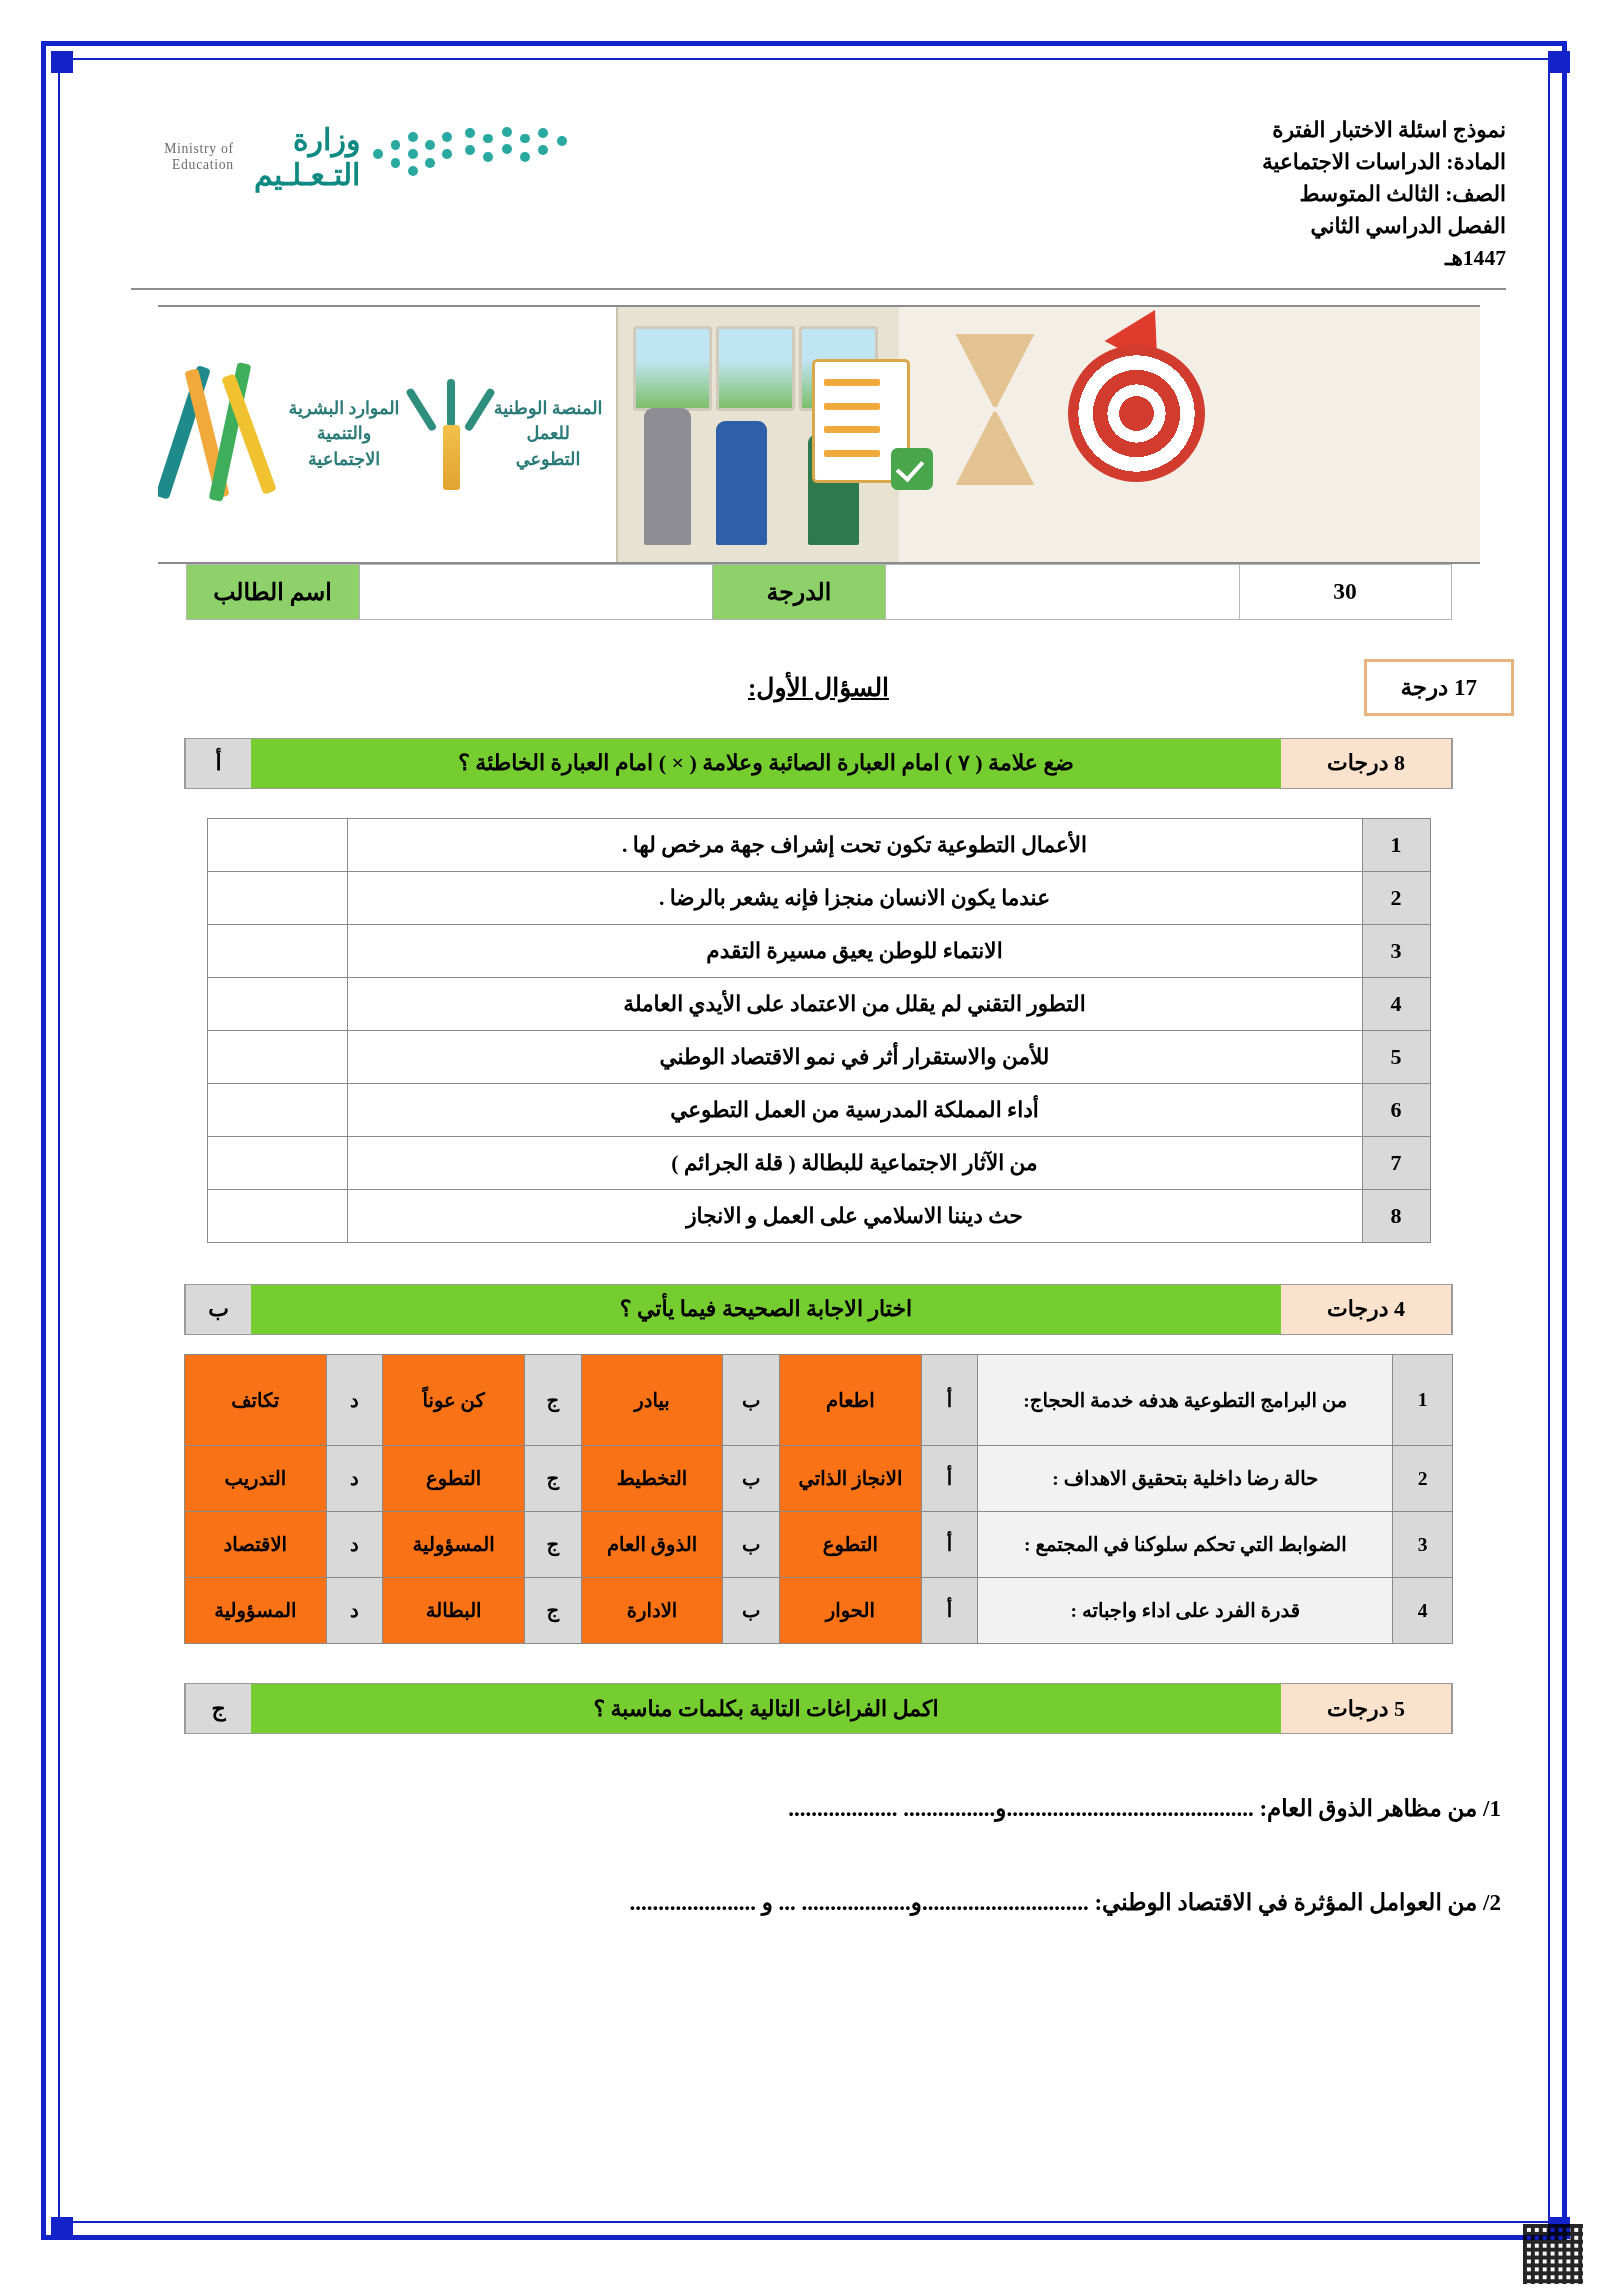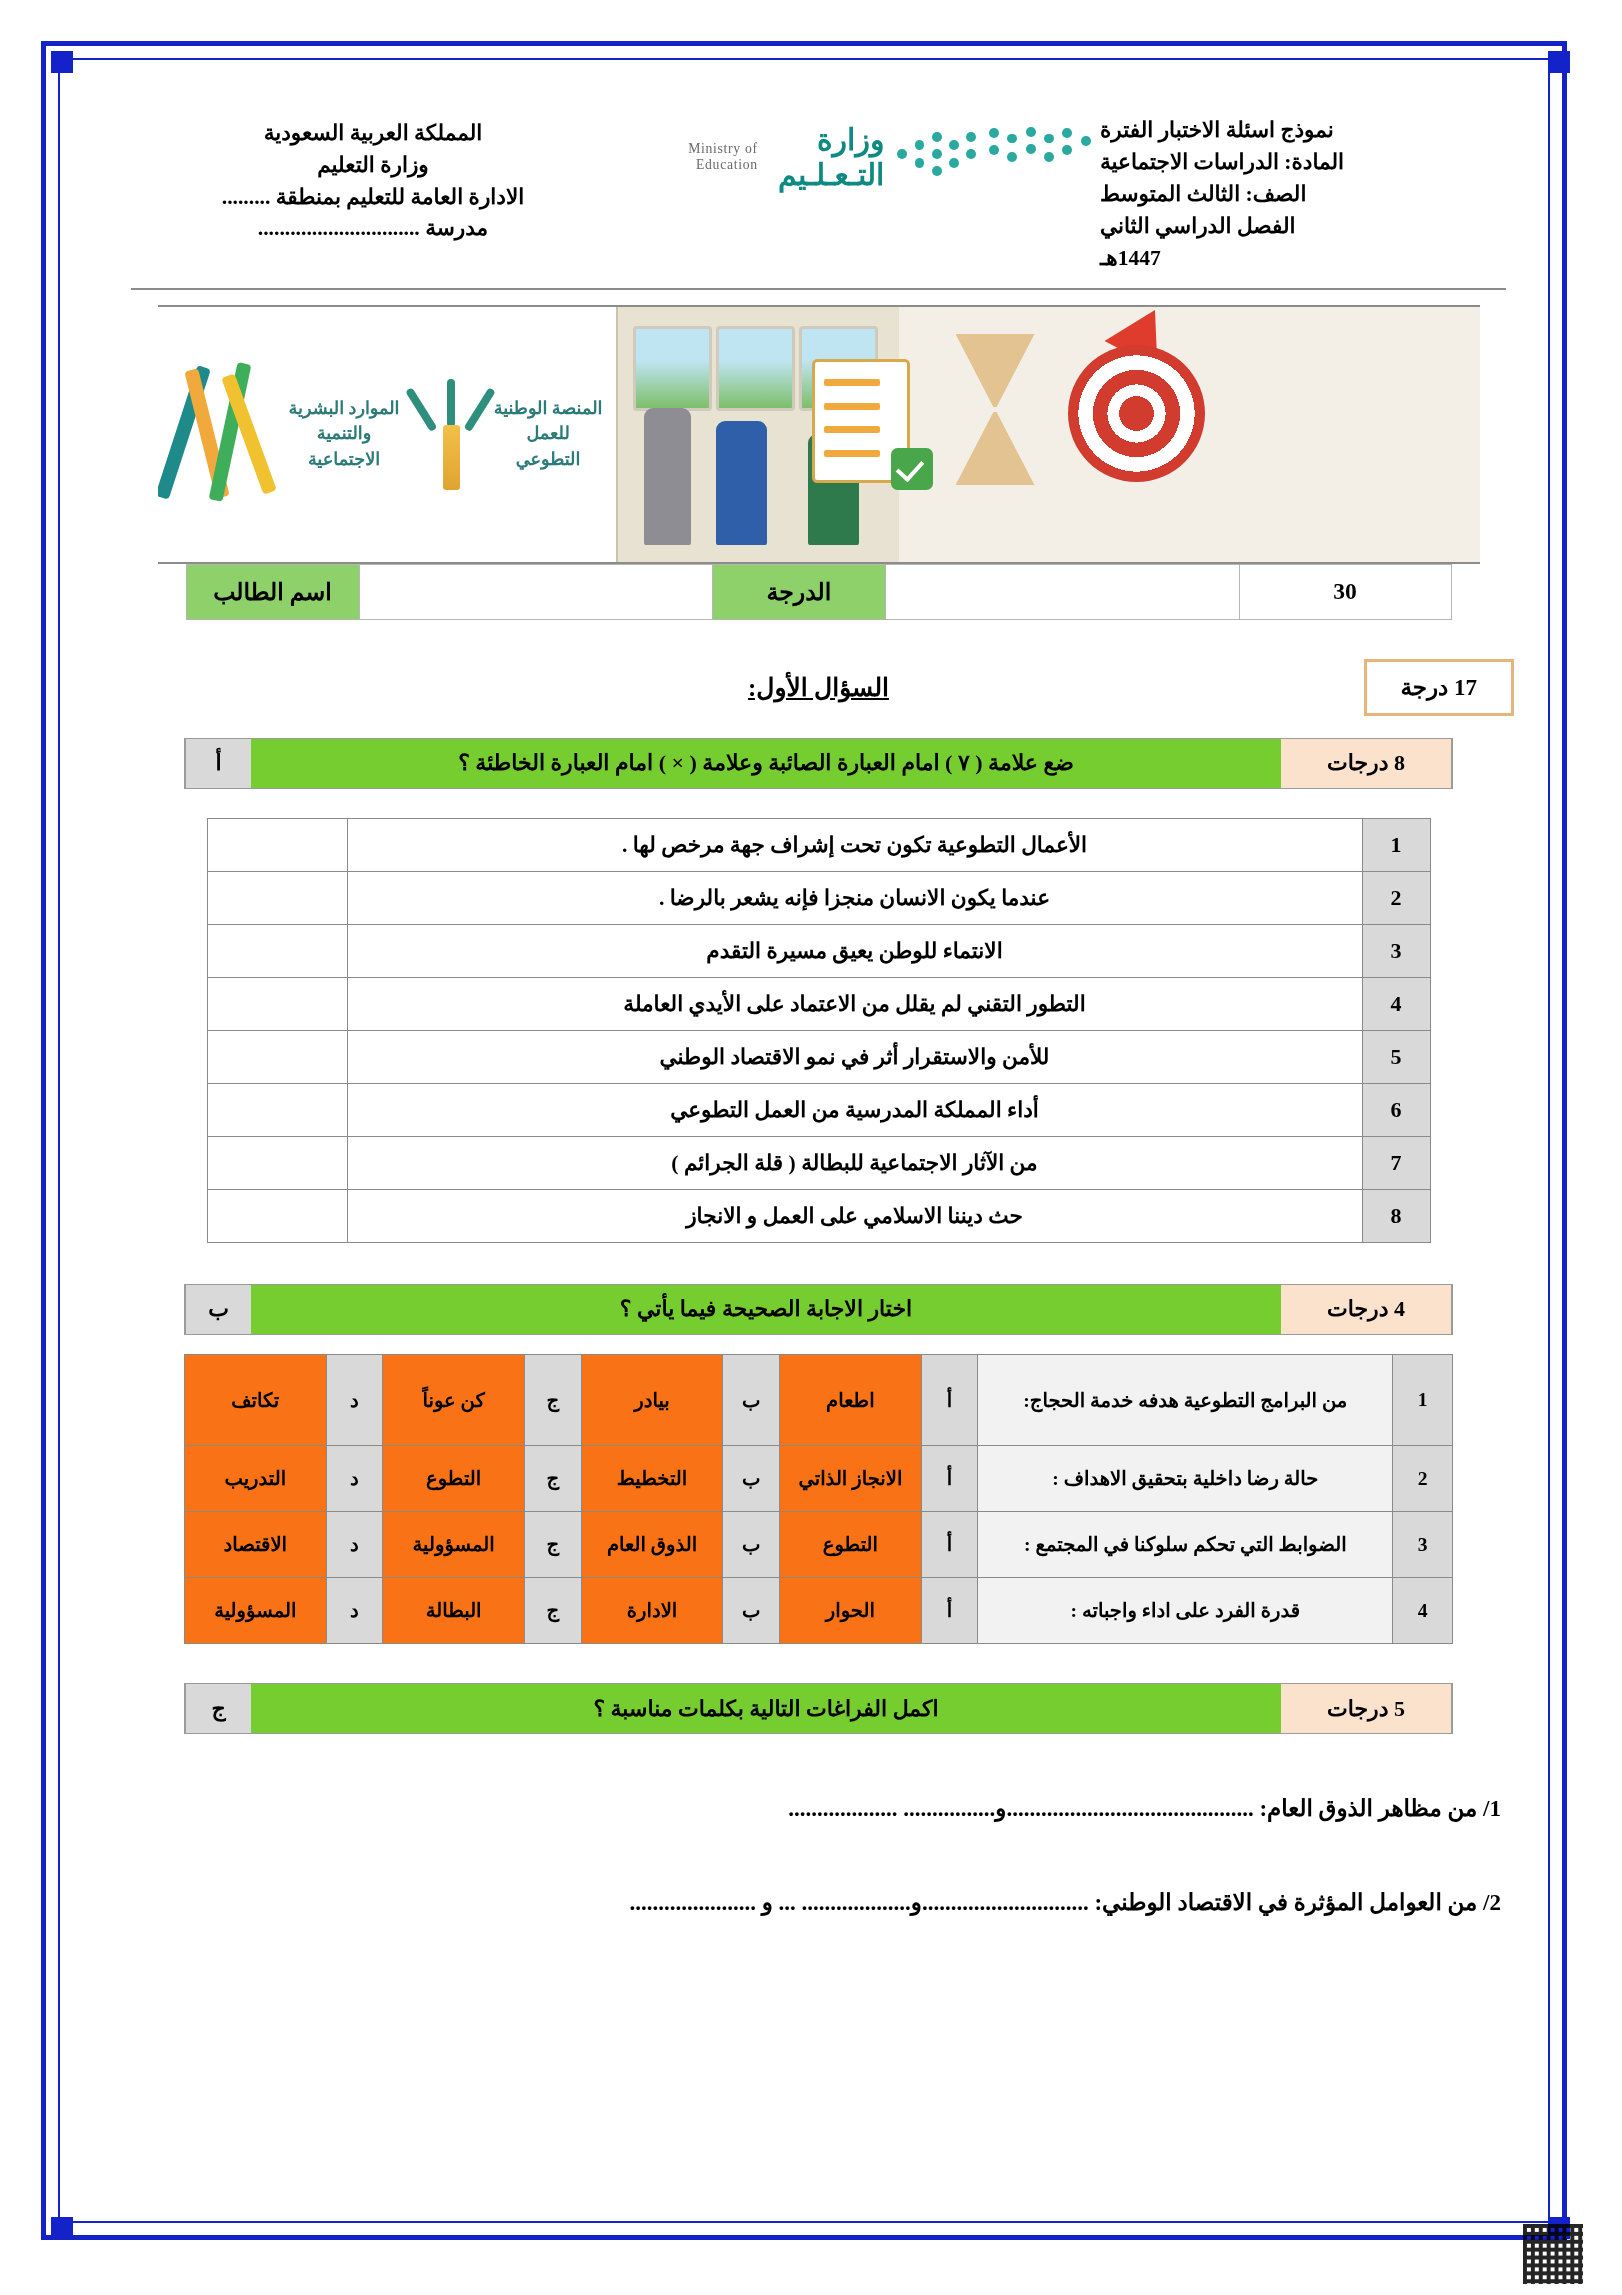--- a/index.html
+++ b/index.html
@@ -29,21 +29,21 @@
 
   
   .header{
     position:relative;height:196px;
     display:flex;flex-direction:row-reverse;align-items:flex-start;
     justify-content:space-between;
     padding:0 26px 0 39px;box-sizing:border-box;
   }
   .hdr-block{font-size:21.6px;line-height:1.48;font-weight:600;text-align:center;white-space:pre-line;}
   .hdr-right{width:458px;padding-top:19.6px;}
-  .hdr-left{width:406px;padding-top:17px;text-align:left;}
+  .hdr-left{width:406px;padding-top:17px;text-align:right;}
   .hdr-center{width:366px;padding-top:23.6px;display:flex;flex-direction:row;align-items:center;gap:6.5px;}
   .moe-dots{width:216px;height:59px;position:relative;}
   .moe-dots i{position:absolute;width:9.8px;height:9.8px;border-radius:50%;background:#2aa9a0;}
   .moe-word{font-size:30px;color:#0f8a83;font-weight:700;letter-spacing:1.3px;}
   .moe-sub{font-size:13.7px;color:#6b6b6b;letter-spacing:0.7px;}
   .hdr-rule{position:absolute;left:26px;right:26px;bottom:3.9px;height:2px;background:#8c8c8c;}
 
   
   .banner{
     position:relative;margin:10.5px auto 0;width:1322px;height:255px;
@@ -137,24 +137,20 @@
 <div class="page-frame"></div>
 <div class="page-frame-inner"></div>
 <div class="corner tl"></div>
 <div class="corner tr"></div>
 <div class="corner bl"></div>
 <div class="corner br"></div>
 
 <div class="sheet">
 
   <div class="header">
-    <div class="hdr-block hdr-right">المملكة العربية السعودية
-وزارة التعليم
-الادارة العامة للتعليم بمنطقة .........
-مدرسة ..............................</div>
 
     <div class="hdr-center">
       <div class="moe-dots">
         <i style="left:6.5px;top:22px"></i>
           <i style="left:23.6px;top:13px"></i>
           <i style="left:23.6px;top:31px"></i>
         <i style="left:41px;top:5.2px"></i>
           <i style="left:41px;top:22px"></i>
           <i style="left:41px;top:39px"></i>
         <i style="left:58px;top:13px"></i>

